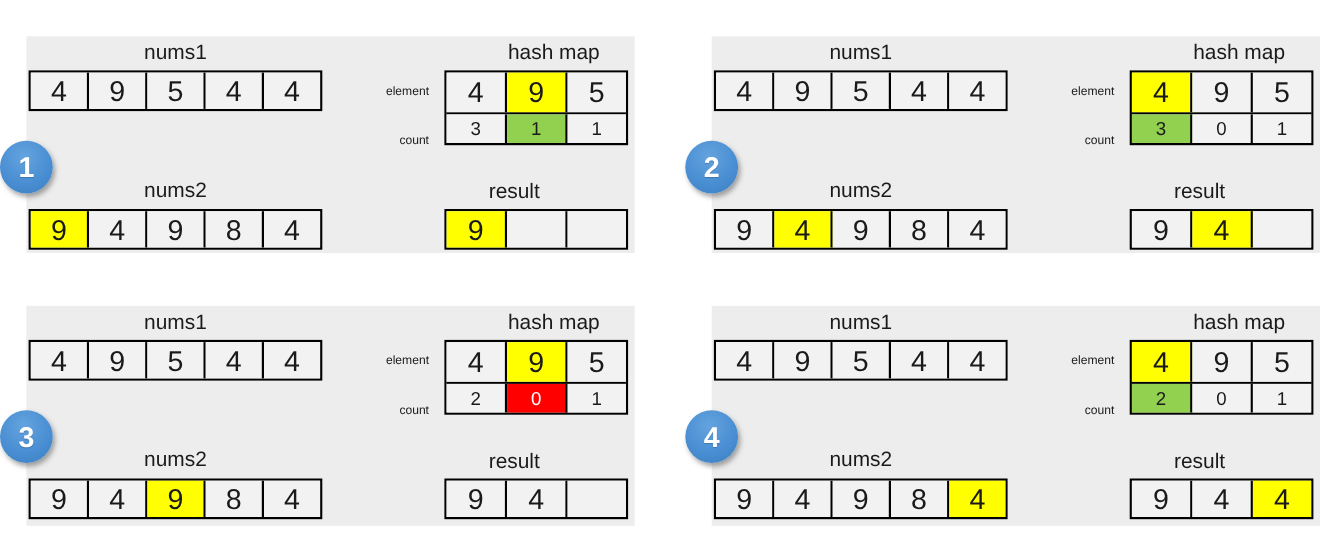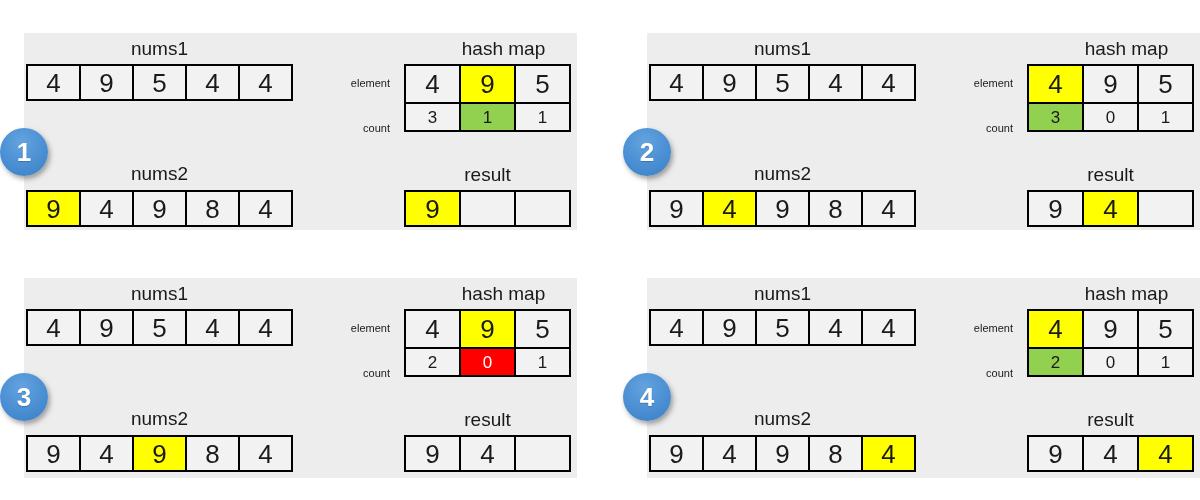--- a/index.html
+++ b/index.html
@@ -28,21 +28,21 @@
   .title {
     position: absolute;
     text-align: center;
     font-size: 19px;
     line-height: 26px;
     white-space: nowrap;
   }
   .t-nums1  { left: 2px;   top: 3px;   width: 267px; }
   .t-hash   { left: 396px; top: 3px;   width: 167px; }
   .t-nums2  { left: 2px;   top: 128px; width: 267px; }
-  .t-result { left: 380px; top: 129px; width: 167px; text-align: center; }
+  .t-result { left: 360px; top: 129px; width: 167px; text-align: center; }
 
   .array-table {
     position: absolute;
     display: flex;
     border: 2px solid #000;
     box-sizing: border-box;
     background: #f2f2f2;
   }
   .nums-table   { left: 2px;   width: 267px; height: 37px; }
   .nums1-table  { top: 31px; }

